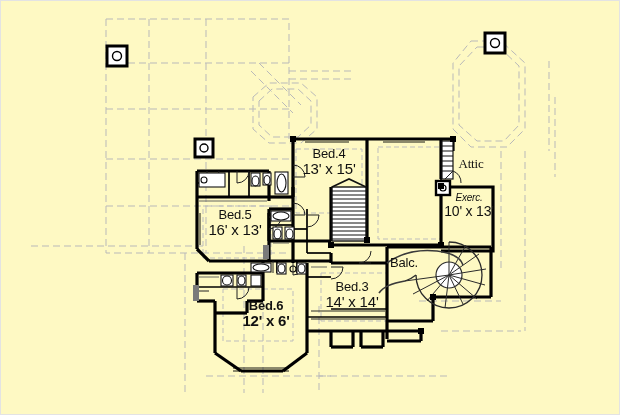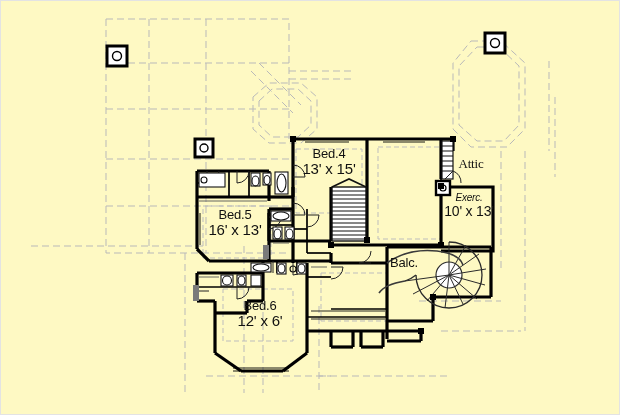--- a/index.html
+++ b/index.html
@@ -369,19 +369,23 @@
 
   <div class="room-label" style="left:234px; top:222px; transform:translate(-50%,-50%);">
     <span class="rl-name">Bed.5</span>
     <span class="rl-dims">16' x 13'</span>
   </div>
 
   <div class="room-label" style="left:403px; top:246px; transform:translate(-50%,-50%);margin-top:16px;">
     <span class="rl-name">Balc.</span>
   </div>
 
-
-  <div class="room-label" style="left:259px; top:313px; transform:translate(-50%,-50%);">
+  <div class="room-label" style="left:351px; top:294px; transform:translate(-50%,-50%);">
+    <span class="rl-name">Bed.3</span>
+    <span class="rl-dims">14' x 14'</span>
+  </div>
+
+  <div class="room-label" style="left:265px; top:313px; transform:translate(-50%,-50%);font-weight:bold;">
     <span class="rl-name">Bed.6</span>
     <span class="rl-dims">12' x 6'</span>
   </div>
 
 </div>
 
 </body></html>

